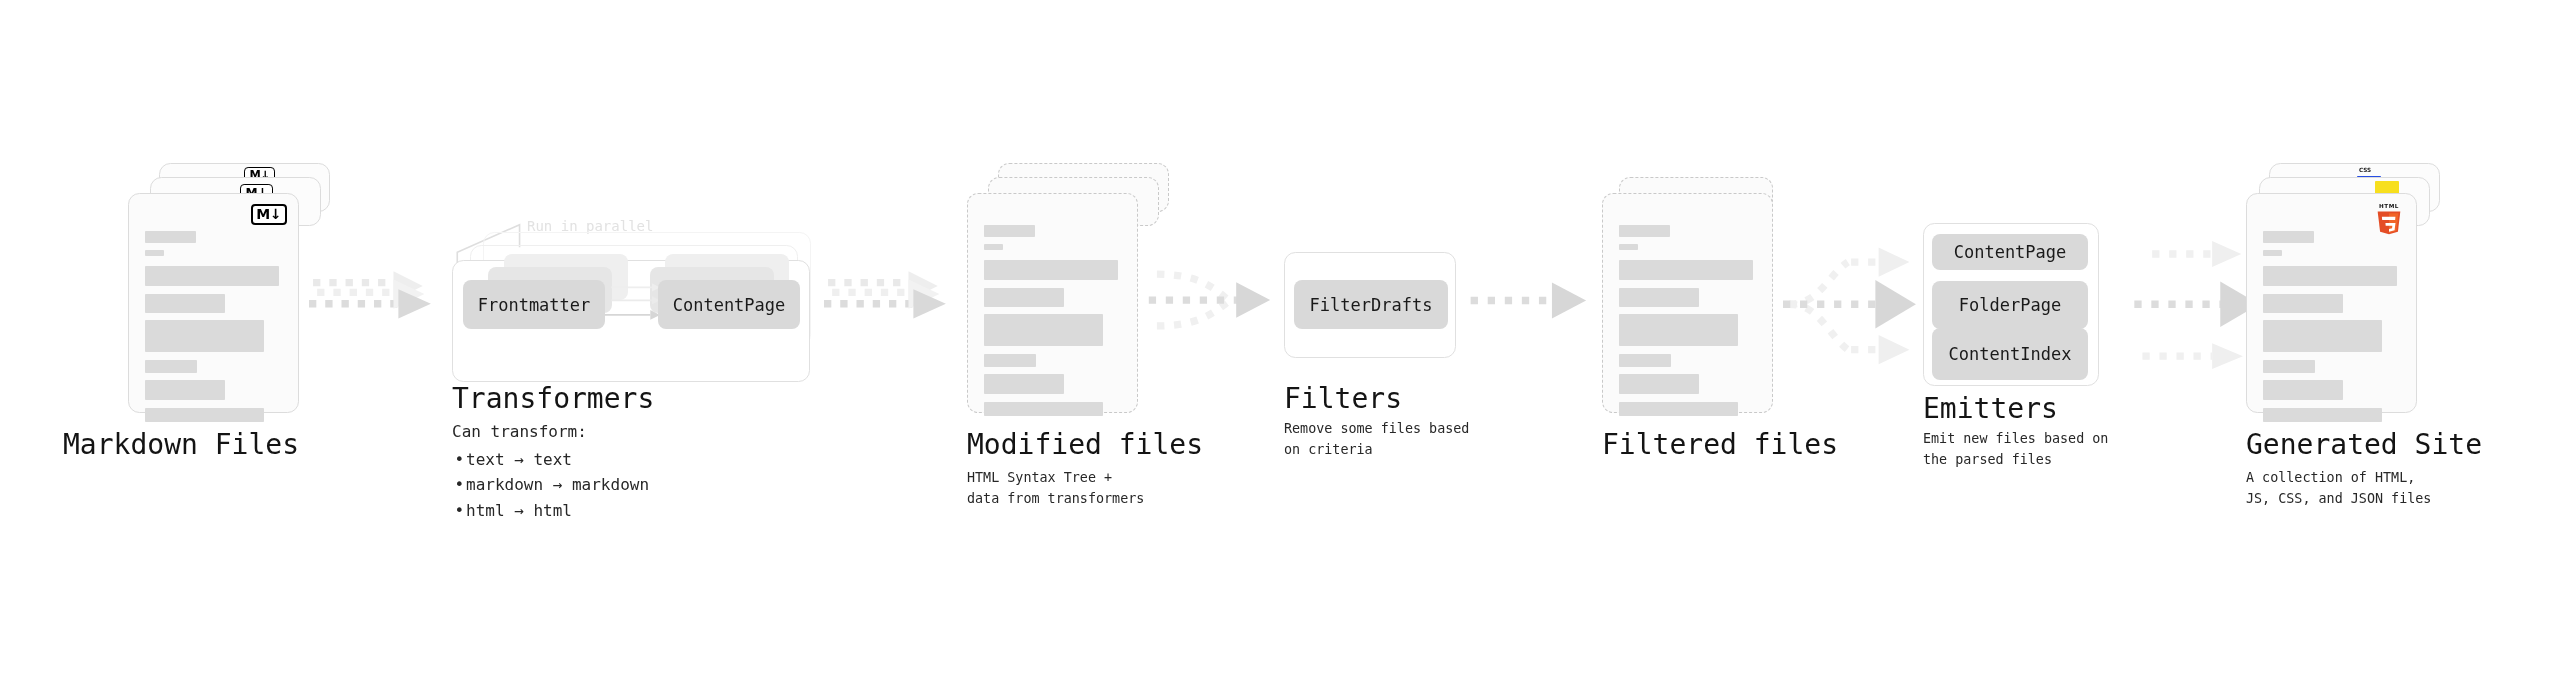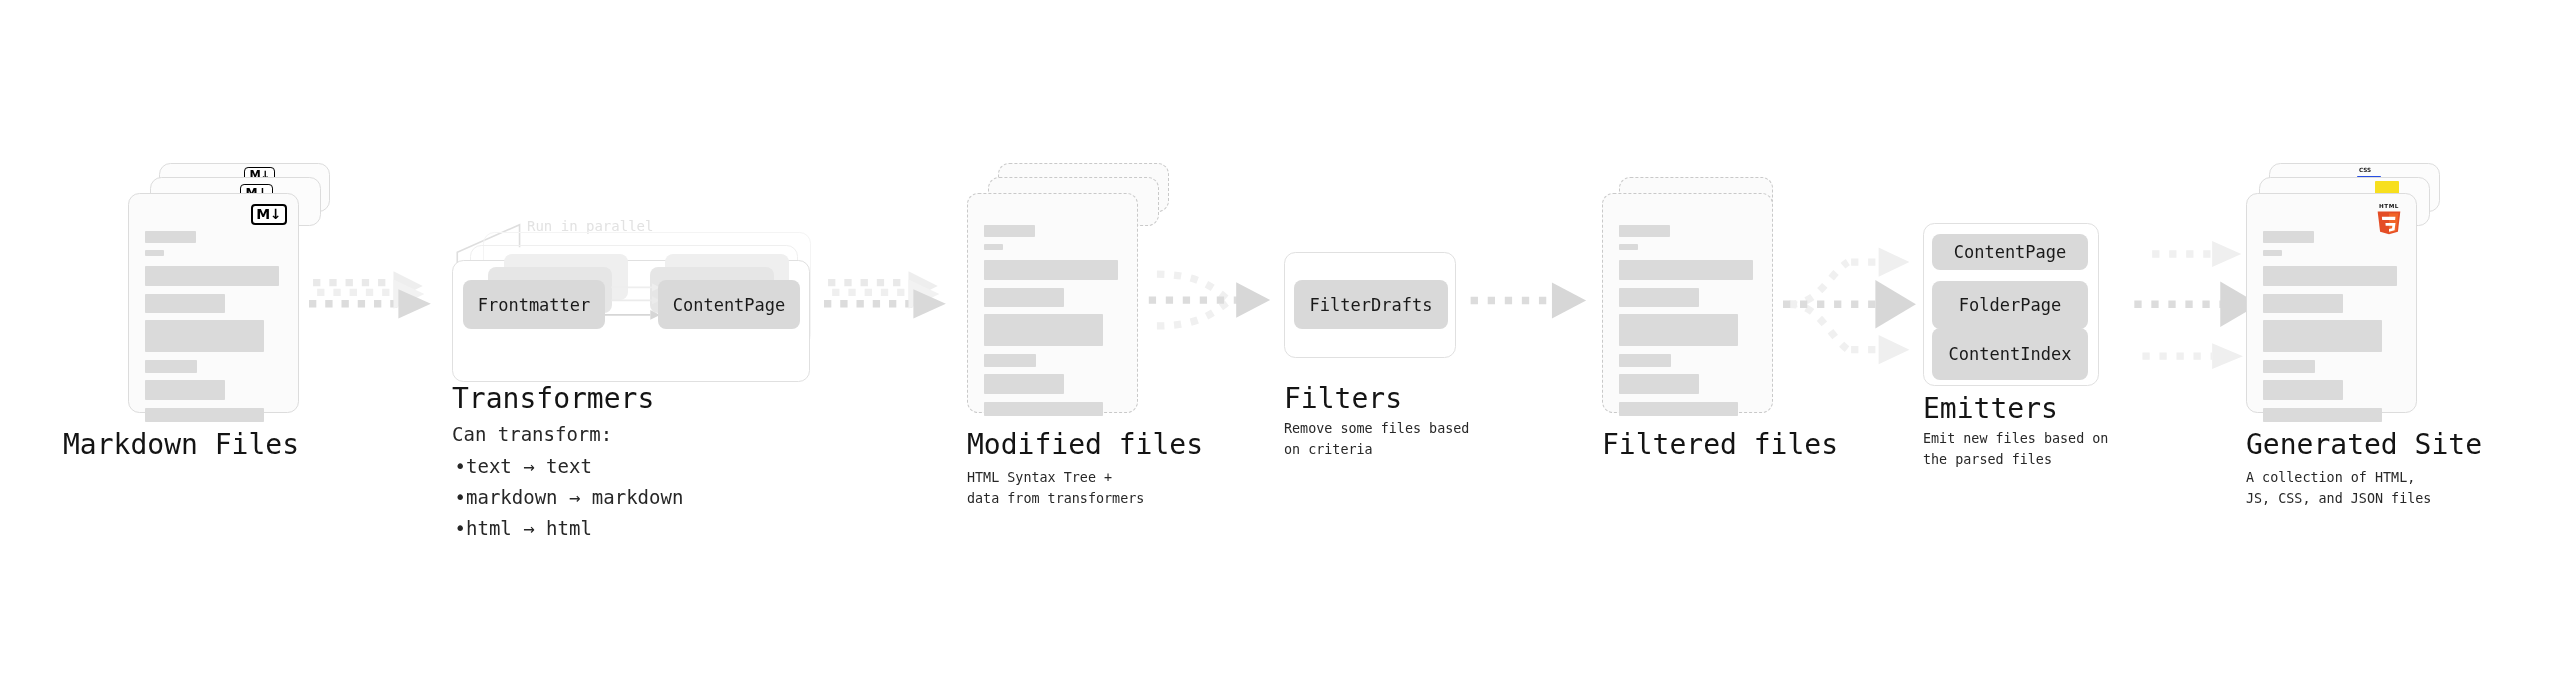--- a/index.html
+++ b/index.html
@@ -132,21 +132,21 @@
   .note-parallel {
     position: absolute;
     font-family: "DejaVu Sans Mono", "Liberation Mono", monospace;
     font-size: 14px;
     color: #e2e2e2;
     white-space: nowrap;
   }
   .bullets {
     position: absolute;
     font-family: "DejaVu Sans Mono", "Liberation Mono", monospace;
-    font-size: 19px;
+    font-size: 16px;
     line-height: 1.62;
     color: #272727;
   }
   .bullets .lead { margin-bottom: 1.6px; }
   .bullets ul { margin: 0; padding-left: 14px; list-style: none; }
   .bullets li { position: relative; white-space: nowrap; }
   .bullets li::before {
     content: "\2022";
     position: absolute;
     left: -11.4px;

